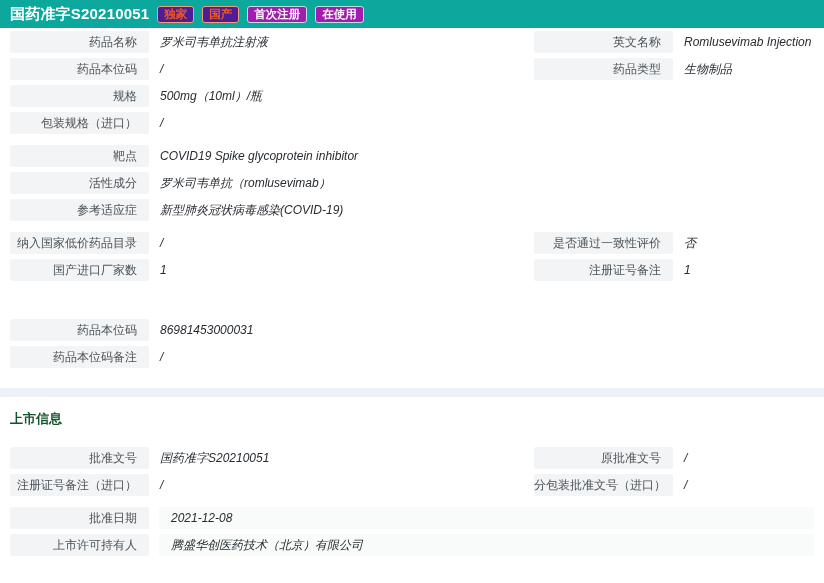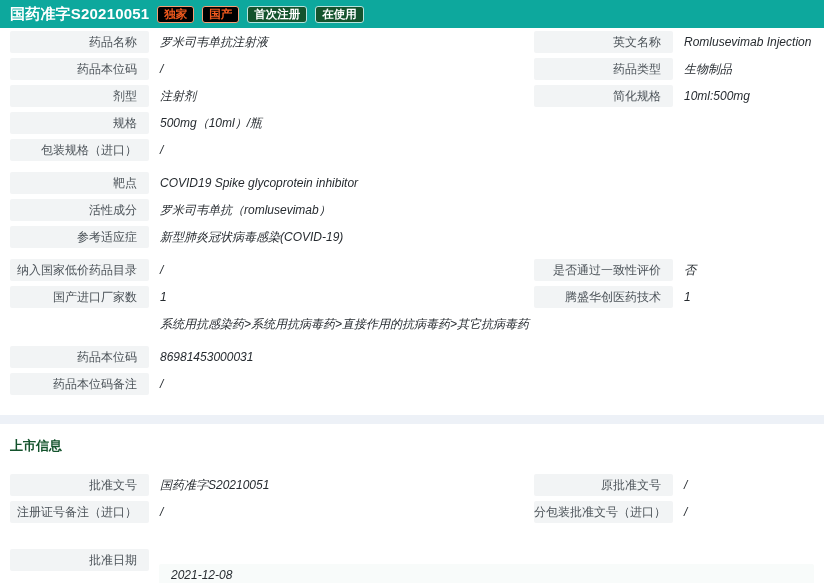--- a/index.html
+++ b/index.html
@@ -12,22 +12,22 @@
   .header{
     height:28px;background:#0da89d;display:flex;align-items:center;
     padding:0 10px;gap:8px;box-sizing:border-box;
   }
   .header-title{color:#fff;font-size:15px;font-weight:700;letter-spacing:.2px;}
   .badge{
     display:inline-block;height:17px;line-height:15px;padding:0 6px;
     font-size:11.5px;font-weight:700;border-radius:3px;box-sizing:border-box;
     border:1px solid transparent;
   }
-  .badge-orange{background:#000000;color:#f25a1e;border-color:#f59d76;}
-  .badge-green{background:#14532d;color:#fff;border-color:#b9e4de;}
+  .badge-orange{background:#4c1d95;color:#f25a1e;border-color:#f59d76;}
+  .badge-green{background:#a21caf;color:#fff;border-color:#b9e4de;}
   
   .content{padding-top:3px;}
   .group{margin-bottom:11px;}
   .row{
     display:grid;
     grid-template-columns:139px 365px 139px minmax(0,1fr);
     column-gap:10px;
     padding:0 10px;
     height:22px;align-items:center;
   }
@@ -35,21 +35,21 @@
   .cell-label{
     background:#f2f4f5;border-radius:2px;height:22px;line-height:22px;
     text-align:right;padding-right:12px;box-sizing:border-box;
     font-size:12px;color:#4b5258;white-space:nowrap;overflow:hidden;
   }
   .cell-value{
     font-size:12px;color:#262b30;height:22px;line-height:22px;
     white-space:nowrap;overflow:hidden;padding-left:1px;font-style:italic;
   }
   .span-rest{grid-column:2 / -1;}
-  .tint{background:#f8fbfa;border-radius:2px;padding-left:12px;margin-top:30px;}
+  .tint{background:#f8fbfa;border-radius:2px;padding-left:12px;}
   
   .divider{height:9px;background:#edf1f7;margin-top:20px;}
   .section-title{
     margin:13px 0 19px 10px;font-size:13px;font-weight:700;color:#14532d;
   }
 </style>
 </head>
 <body>
 
 <div class="header">
@@ -67,26 +67,20 @@
       <div class="cell-label">药品名称</div>
       <div class="cell-value">罗米司韦单抗注射液</div>
       <div class="cell-label">英文名称</div>
       <div class="cell-value">Romlusevimab Injection</div>
     </div>
     <div class="row">
       <div class="cell-label">药品本位码</div>
       <div class="cell-value">/</div>
       <div class="cell-label">药品类型</div>
       <div class="cell-value">生物制品</div>
-    </div>
-    <div class="row">
-      <div class="cell-label">剂型</div>
-      <div class="cell-value">注射剂</div>
-      <div class="cell-label">简化规格</div>
-      <div class="cell-value">10ml:500mg</div>
     </div>
     <div class="row">
       <div class="cell-label">规格</div>
       <div class="cell-value span-rest">500mg（10ml）/瓶</div>
     </div>
     <div class="row">
       <div class="cell-label">包装规格（进口）</div>
       <div class="cell-value span-rest">/</div>
     </div>
   </div>
@@ -109,25 +103,24 @@
   <div class="group">
     <div class="row">
       <div class="cell-label">纳入国家低价药品目录</div>
       <div class="cell-value">/</div>
       <div class="cell-label">是否通过一致性评价</div>
       <div class="cell-value">否</div>
     </div>
     <div class="row">
       <div class="cell-label">国产进口厂家数</div>
       <div class="cell-value">1</div>
-      <div class="cell-label">腾盛华创医药技术</div>
+      <div class="cell-label">注册证号备注</div>
       <div class="cell-value">1</div>
     </div>
     <div class="row">
-      <div class="cell-value span-rest">系统用抗感染药&gt;系统用抗病毒药&gt;直接作用的抗病毒药&gt;其它抗病毒药</div>
     </div>
   </div>
 
   <div class="group">
     <div class="row">
       <div class="cell-label">药品本位码</div>
       <div class="cell-value span-rest">86981453000031</div>
     </div>
     <div class="row">
       <div class="cell-label">药品本位码备注</div>
@@ -151,15 +144,19 @@
       <div class="cell-label">分包装批准文号（进口）</div>
       <div class="cell-value">/</div>
     </div>
   </div>
 
   <div class="group">
     <div class="row">
       <div class="cell-label">批准日期</div>
       <div class="cell-value span-rest tint">2021-12-08</div>
     </div>
+    <div class="row">
+      <div class="cell-label">上市许可持有人</div>
+      <div class="cell-value span-rest tint">腾盛华创医药技术（北京）有限公司</div>
+    </div>
   </div>
 
 </div>
 
 </body></html>

